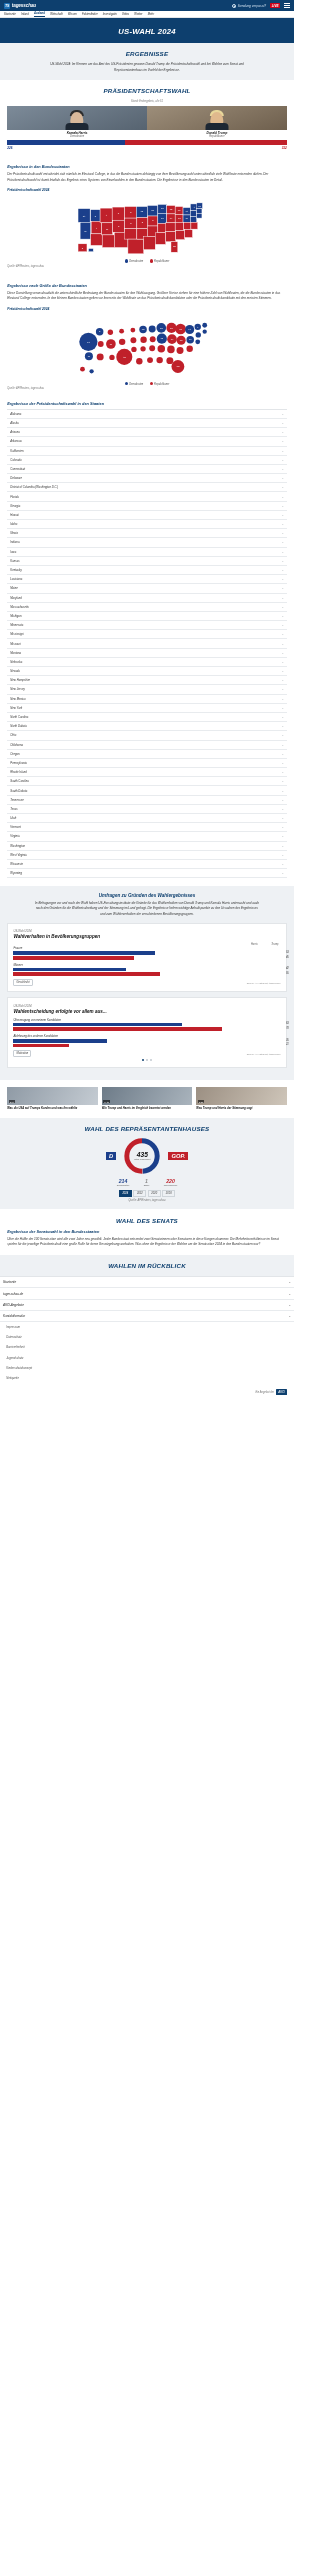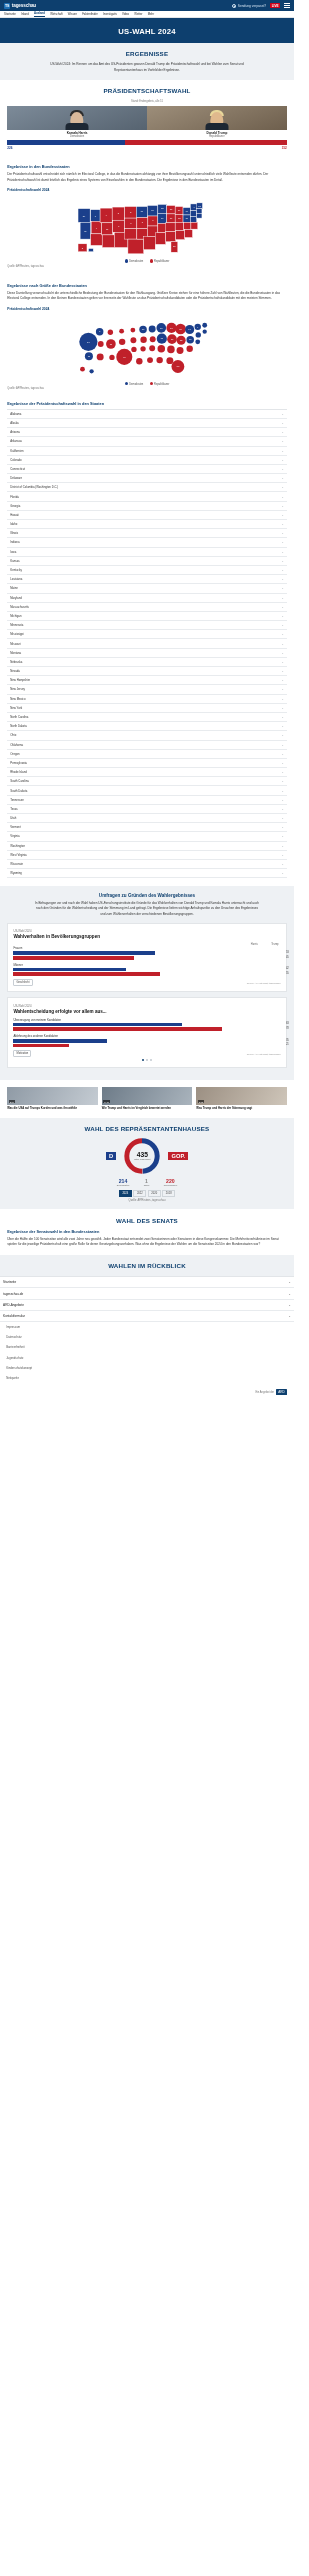--- a/index.html
+++ b/index.html
@@ -4,21 +4,21 @@
 <style>
   * { box-sizing: border-box; }
   html, body { margin:0; padding:0; }
   body {
     width: 309px;
     font-family: "Liberation Sans", sans-serif;
     background: #ffffff;
     color: #1a1a1a;
     font-size: 4.1px;
   }
-  .page { width:294px; position:relative; }
+  .page { width:294px; position:relative;font-style:italic; }
 
   
   .topbar {
     height: 11.3px; background:#0d3f6e; display:flex; align-items:center;
     padding: 0 4.1px; gap:4.1px;
   }
   .logo { display:flex; align-items:center; gap:1.5px; }
   .logo-mark {
     width:6.2px; height:6.2px; background:#1c6fb4; border-radius:1px;
     display:flex; align-items:center; justify-content:center;

